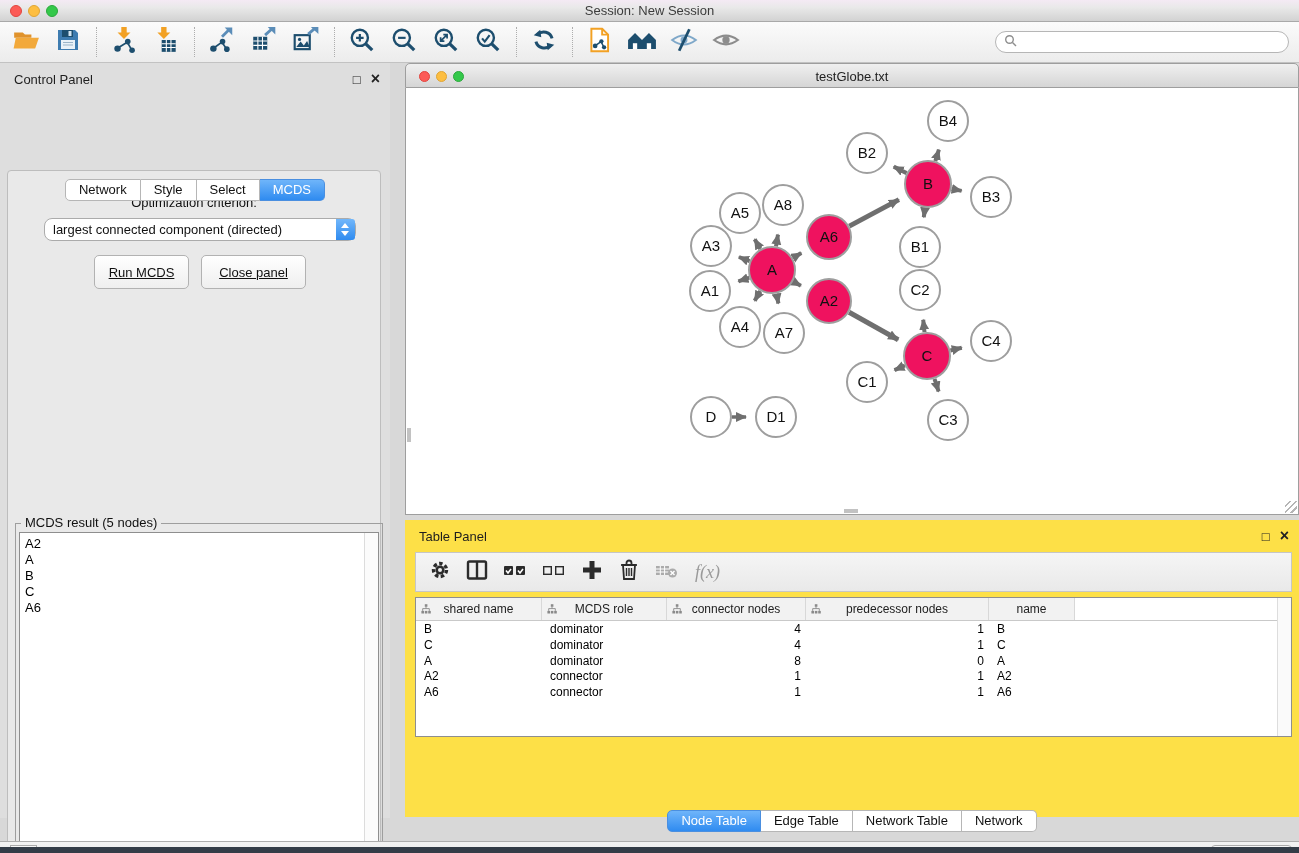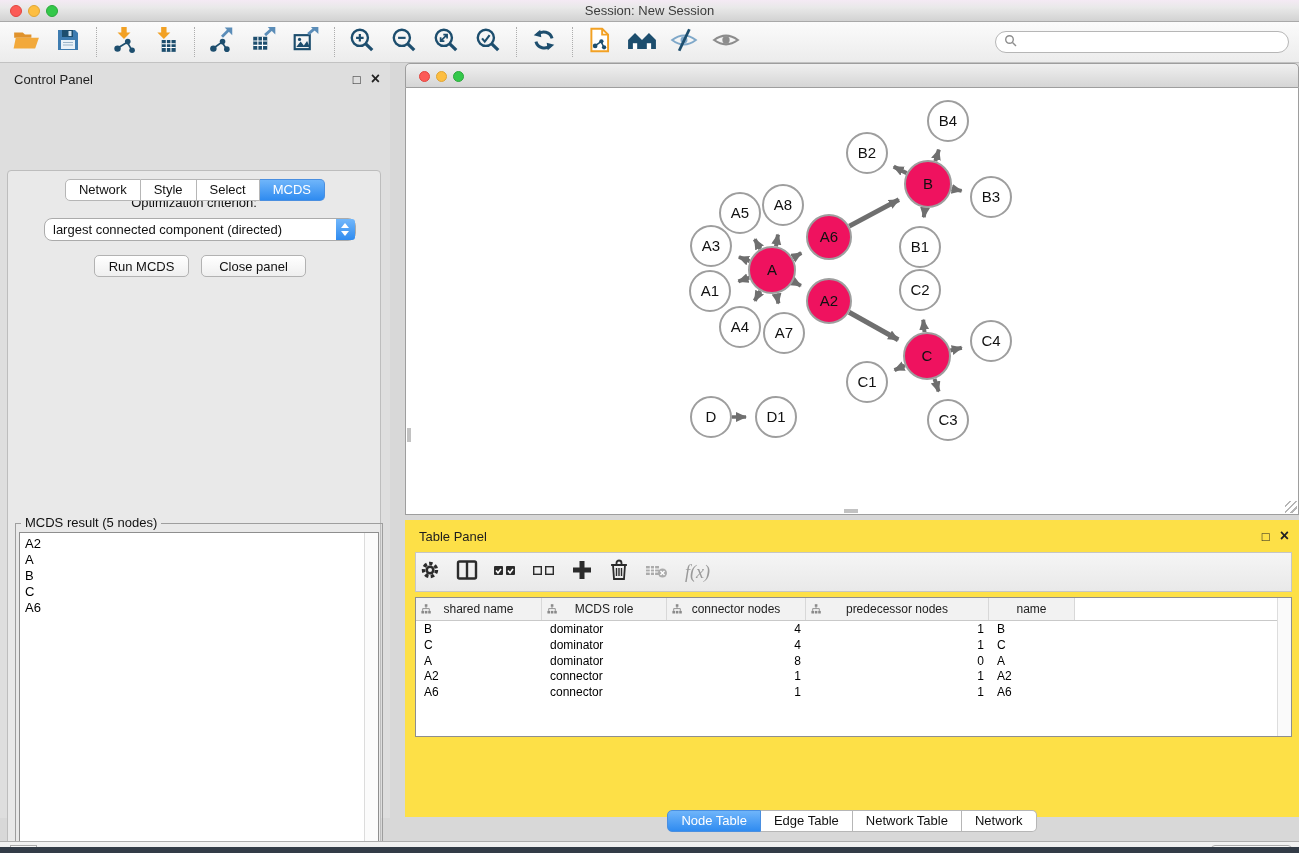--- a/index.html
+++ b/index.html
@@ -29,21 +29,21 @@
   .seg{height:20px;line-height:20px;padding:0 13px;background:#FFF;border:1px solid #B6B6B6;border-left:none;font-size:13px;color:#111;margin-top:20px;}
   .seg:first-child{border-left:1px solid #B6B6B6;border-radius:5px 0 0 5px;}
   .seg:last-child{border-radius:0 5px 5px 0;}
   .seg.active{background:linear-gradient(#6FB5FA,#2F8BF0);border-color:#4A8FE0;color:#FFF;}
   .cp-content{position:absolute;left:7px;top:107px;width:374px;height:697px;background:#E9E9E9;border:1px solid #BDBDBD;border-radius:4px;box-sizing:border-box;}
   .opt-label{position:absolute;left:0;top:24px;width:100%;text-align:center;font-size:13px;color:#111;}
   .dropdown{position:absolute;left:36px;top:47px;width:312px;height:23px;background:#FFF;border:1px solid #ABABAB;border-radius:8px;box-sizing:border-box;font-size:13px;color:#111;display:flex;align-items:center;padding-left:8px;}
   .dd-stepper{position:absolute;right:0;top:0;bottom:0;width:19px;background:linear-gradient(#72B7FA,#2F8BF0);border-radius:0 3px 3px 0;}
   .dd-stepper .up{position:absolute;left:5px;top:4px;width:0;height:0;border-left:4.5px solid transparent;border-right:4.5px solid transparent;border-bottom:5px solid #FFF;}
   .dd-stepper .dn{position:absolute;left:5px;bottom:4px;width:0;height:0;border-left:4.5px solid transparent;border-right:4.5px solid transparent;border-top:5px solid #FFF;}
-  .btn{position:absolute;height:22px;background:linear-gradient(#FFFFFF,#EFEFEF);border:1px solid #B2B2B2;border-radius:5px;font-size:13px;color:#111;display:flex;align-items:center;justify-content:center;box-sizing:border-box;}
+  .btn{position:absolute;height:34px;background:linear-gradient(#FFFFFF,#EFEFEF);border:1px solid #B2B2B2;border-radius:5px;font-size:13px;color:#111;display:flex;align-items:center;justify-content:center;box-sizing:border-box;text-decoration:underline;}
   .run-btn{left:86px;top:84px;width:95px;}
   .closep-btn{left:193px;top:84px;width:105px;}
   .result-group{position:absolute;left:7px;top:352px;width:366px;height:338px;border:1px solid #9E9E9E;}
   .result-legend{position:absolute;top:-9px;left:5px;background:#E9E9E9;padding:0 4px;font-size:13px;color:#111;}
   .result-list{position:absolute;left:3px;top:8px;right:3px;bottom:3px;background:#FFF;border:1px solid #8E8E8E;overflow:hidden;}
   .result-scroll{position:absolute;right:0;top:0;bottom:0;width:13px;background:#FBFBFB;border-left:1px solid #DCDCDC;}
   .result-item{font-size:13px;line-height:16px;padding-left:5px;color:#000;}
   .result-item:first-child{margin-top:3px;}
 
   
@@ -54,21 +54,21 @@
   .nw-titlebar .ntl.yel{left:30px;background:#FDBE41;border:1px solid #E0A535;}
   .nw-titlebar .ntl.grn{left:47px;background:#34C84A;border:1px solid #2BA83C;}
   .nw-title{position:absolute;left:0;width:100%;top:5px;text-align:center;font-size:13px;color:#222;}
   .nw-canvas{position:absolute;left:0;top:25px;width:100%;height:427px;background:#FFF;border:1px solid #9E9E9E;border-top:none;box-sizing:border-box;}
   .nw-mark-left{position:absolute;left:1px;top:340px;width:4px;height:14px;background:#C2C2C2;}
   .nw-mark-bottom{position:absolute;left:438px;bottom:1px;width:14px;height:4px;background:#C2C2C2;}
   .nw-grip{position:absolute;right:1px;bottom:1px;width:12px;height:12px;background:repeating-linear-gradient(135deg,transparent 0 3px,#B5B5B5 3px 4.5px);}
 
   
   .table-panel{position:absolute;left:405px;top:520px;width:894px;height:297px;background:#fde047;}
-  .tp-toolbar{position:absolute;left:10px;top:32px;width:877px;height:40px;background:linear-gradient(#F5F5F5,#E9E9E9);border:1px solid #C6C6C6;box-sizing:border-box;display:flex;align-items:center;padding-left:2px;}
+  .tp-toolbar{position:absolute;left:10px;top:32px;width:877px;height:40px;background:linear-gradient(#F5F5F5,#E9E9E9);border:1px solid #C6C6C6;box-sizing:border-box;display:flex;align-items:center;padding-left:12px;}
   .tp-tbtn{margin-right:13px;display:flex;align-items:center;flex:0 0 auto;}
   .fx{font-family:"Liberation Serif",serif;font-style:italic;font-size:18px;color:#9A9A9A;margin-left:2px;}
   .tp-table{position:absolute;left:10px;top:77px;width:877px;height:140px;background:#FFF;border:1px solid #8E8E8E;box-sizing:border-box;overflow:hidden;}
   .thead{display:flex;height:22px;border-bottom:1px solid #C9C9C9;}
   .th{background:#F2F2F2;border-right:1px solid #D8D8D8;font-size:12px;color:#222;display:flex;align-items:center;justify-content:center;position:relative;box-sizing:border-box;flex:0 0 auto;}
   .th .tree{position:absolute;left:5px;top:6px;line-height:0;}
   .tr{display:flex;height:15.8px;}
   .td{font-size:12px;color:#000;box-sizing:border-box;padding-top:1px;flex:0 0 auto;white-space:nowrap;}
   .tp-scroll{position:absolute;top:0;right:0;bottom:0;width:13px;background:#FAFAFA;border-left:1px solid #DDD;}
   .tp-tabs{position:absolute;left:0;top:270px;width:100%;display:flex;justify-content:center;}
@@ -267,20 +267,21 @@
         </div>
       </div>
     </div>
   </div>
 
   <div class="network-window">
     <div class="nw-titlebar">
       <span class="ntl red"></span>
       <span class="ntl yel"></span>
       <span class="ntl grn"></span>
+      <span class="nw-title">testGlobe.txt</span>
     </div>
     <div class="nw-canvas">
       <svg id="graph-svg" width="892" height="425" viewBox="0 0 892 425">
           <defs>
             <marker id="arw" markerUnits="userSpaceOnUse" markerWidth="14" markerHeight="12" refX="10" refY="5" orient="auto">
               <path d="M0 0 L11 5 L0 10 Z" fill="#6F6F6F"></path>
             </marker>
           </defs>
           <line x1="354.3" y1="161.1" x2="348.7" y2="151.2" stroke="#6F6F6F" stroke-width="4" marker-end="url(#arw)"></line>
           <line x1="370.0" y1="158.3" x2="372.0" y2="146.6" stroke="#6F6F6F" stroke-width="4" marker-end="url(#arw)"></line>

